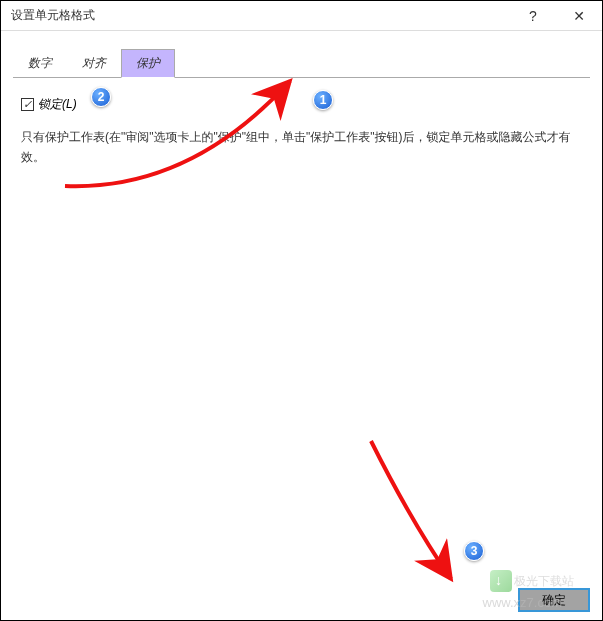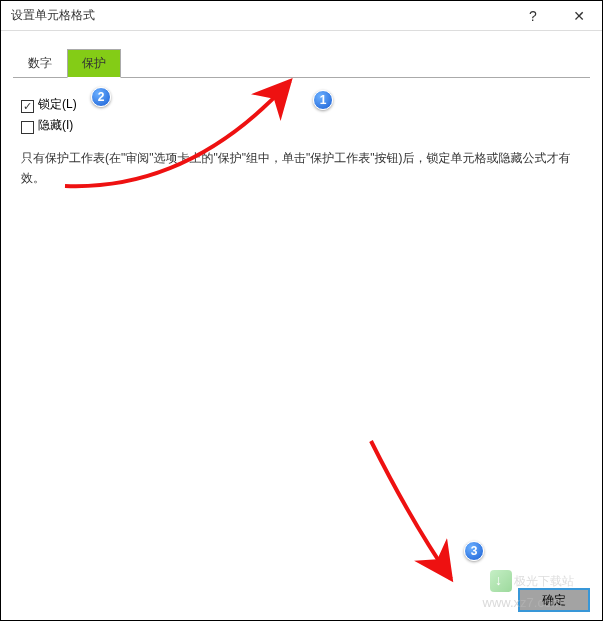--- a/index.html
+++ b/index.html
@@ -43,53 +43,55 @@
       align-items: center;
       justify-content: center;
       font-size: 14px;
       color: #333;
     }
     .tabs {
       display: flex;
       padding: 18px 12px 0 12px;
       border-bottom: none;
       position: relative;
+      font-style: italic;
     }
     .tab {
       padding: 5px 14px;
       border: 1px solid transparent;
       border-bottom: none;
       color: #333;
       position: relative;
       z-index: 1;
     }
     .tab.active {
       border: 1px solid #aaa;
       border-bottom: 1px solid #fff;
-      background: #84cc16;
+      background: #c4b5fd;
       z-index: 3;
     }
     .tab-line {
       position: absolute;
       left: 12px;
       right: 12px;
       bottom: 0;
       height: 1px;
       background: #aaa;
       z-index: 2;
     }
     .content {
       padding: 18px 20px;
       position: relative;
       height: 510px;
     }
     .checkbox-row {
       display: flex;
-      align-items: flex-end;
+      align-items: center;
       margin-bottom: 4px;
+      font-style: italic;
     }
     .checkbox-box {
       width: 13px;
       height: 13px;
       border: 1px solid #333;
       margin-right: 4px;
       display: inline-flex;
       align-items: center;
       justify-content: center;
       font-size: 10px;
@@ -189,32 +191,29 @@
 <div class="titlebar">
   <span class="titlebar-title">设置单元格格式</span>
   <div class="titlebar-btns">
     <div class="titlebar-btn">?</div>
     <div class="titlebar-btn">✕</div>
   </div>
 </div>
 
 <div class="tabs">
   <div class="tab">数字</div>
+  <div class="tab">对齐</div>
   <div class="tab active">保护</div>
   <div class="tab-line"></div>
 </div>
 
 <div class="content">
   <div class="checkbox-row checked">
     <span class="checkbox-box"></span>
     <span>锁定(L)</span>
-  </div>
-  <div class="checkbox-row">
-    <span class="checkbox-box"></span>
-    <span>隐藏(I)</span>
   </div>
   <div class="helptext">只有保护工作表(在"审阅"选项卡上的"保护"组中，单击"保护工作表"按钮)后，锁定单元格或隐藏公式才有效。</div>
 </div>
 
 <div class="footer">
   <div class="btn primary">确定</div>
 </div>
 
 <div class="annot-badge" style="left:312px; top:89px;">1</div>
 <div class="annot-badge" style="left:90px; top:86px;">2</div>

